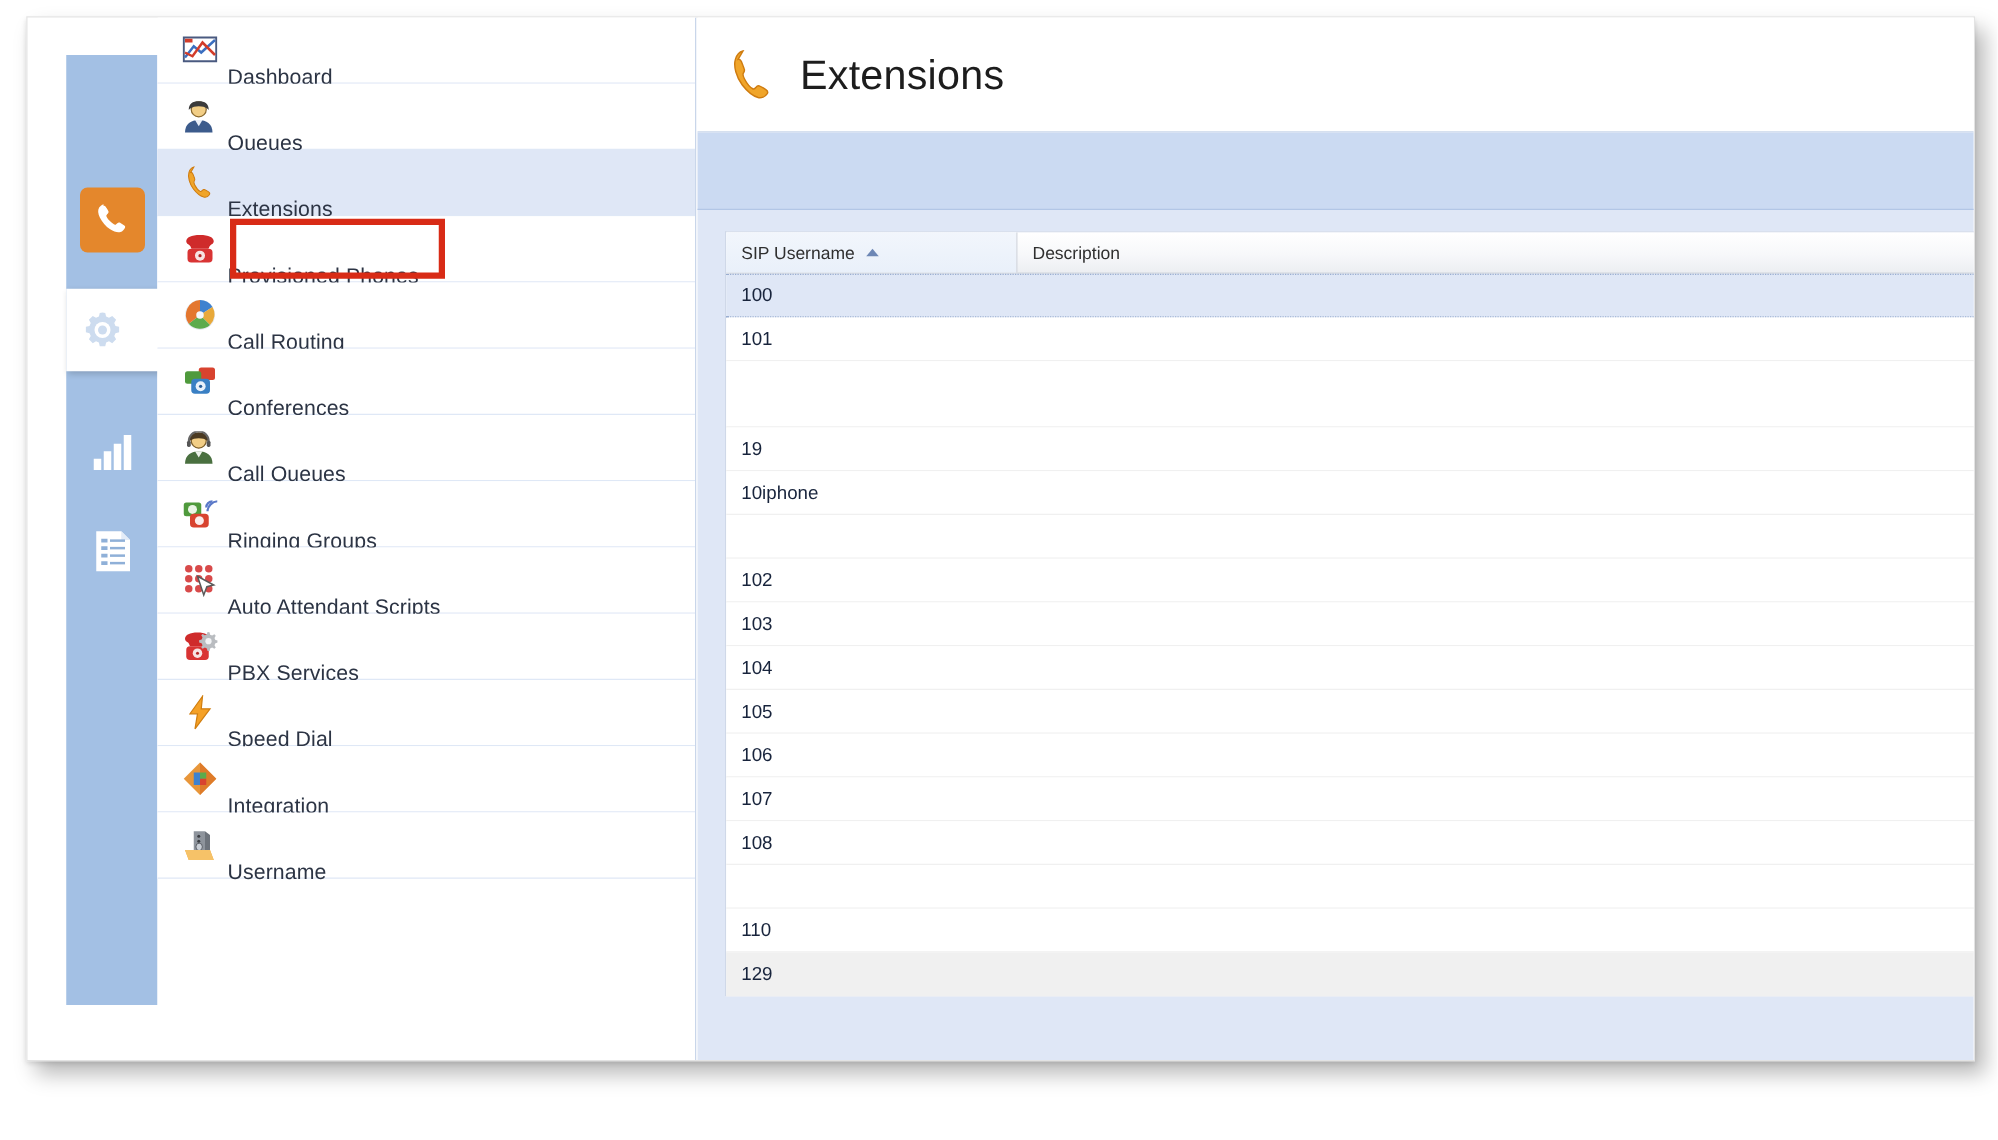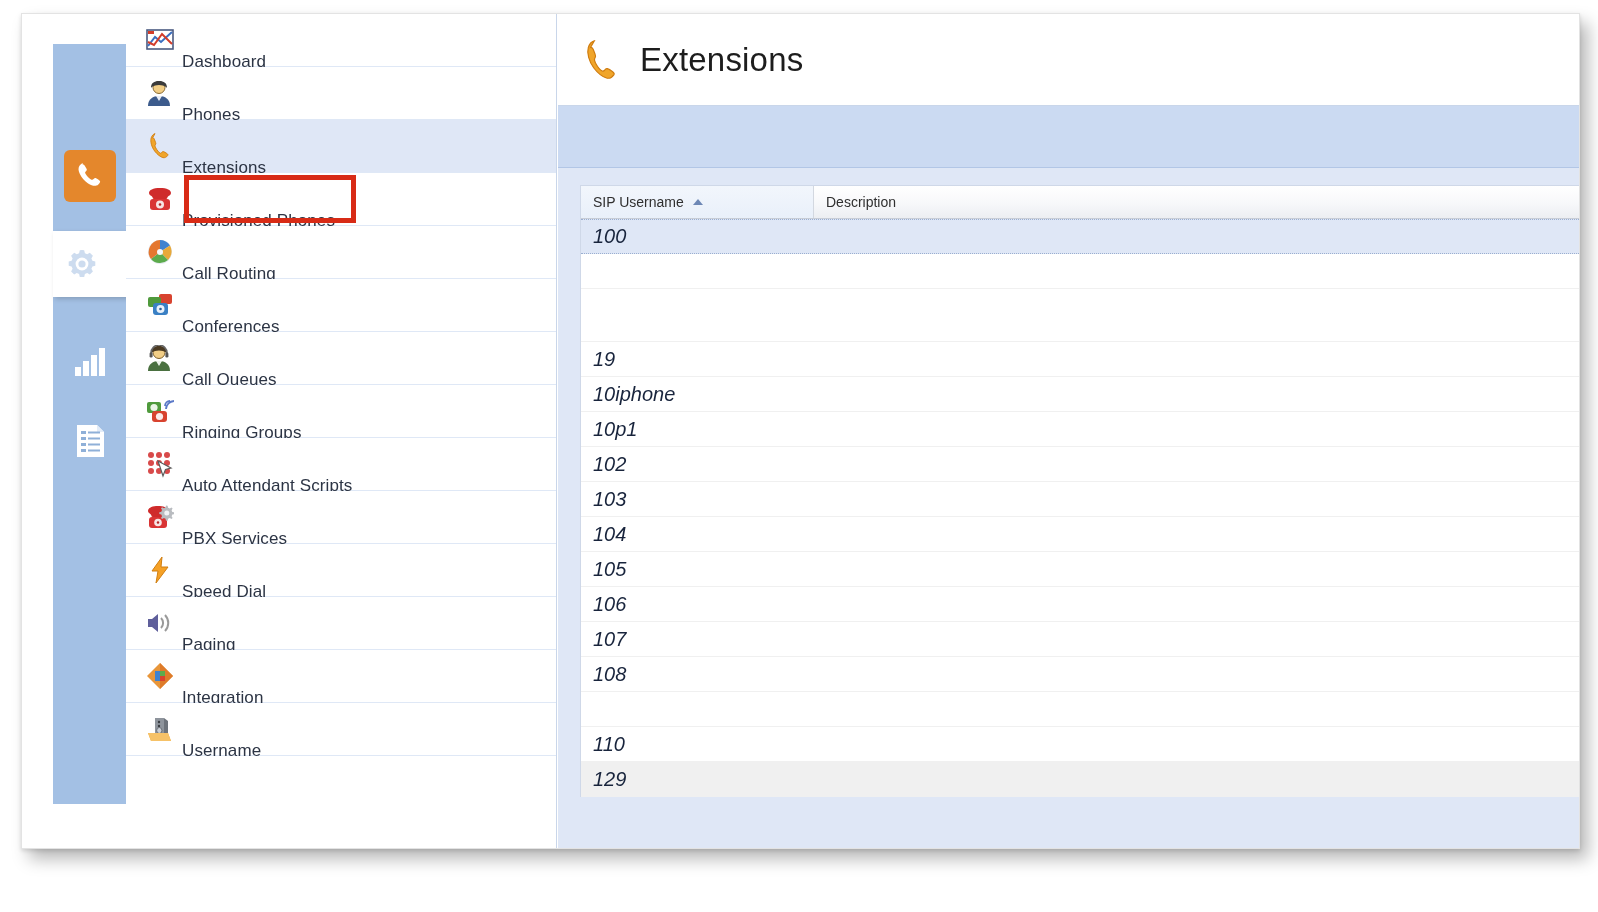--- a/index.html
+++ b/index.html
@@ -208,24 +208,23 @@
   .grid-row.tall { height: 53px; border-bottom: 1px solid #f0f0f0; }
   .grid-row.selected {
     background: #dfe7f6;
     border-top: 1px dotted #9aaed0;
     border-bottom: 1px dotted #9aaed0;
   }
   .grid-row.hover { background: #f0f0f0; }
   .gr-cell {
     display: flex;
     align-items: center;
-    font-size: 20px;
+    font-size: 15px;
     color: #18243c;
     padding-left: 12px;
-    font-style: italic;
   }
 </style>
 </head>
 <body>
 
 <div id="page">
 
   <div id="app-frame">
 
     <div id="icon-rail">
@@ -295,21 +294,21 @@
 
       <div class="side-item">
         <span class="sico">
           <svg class="ico-svg" width="26" height="27" viewBox="0 0 26 27">
             <circle cx="12" cy="7.5" r="6" fill="#f2ce86" stroke="#8a6a30" stroke-width="1"></circle>
             <path d="M4 8c0-5 3-7 8-7s8 2 8 7c0 0-2-3-8-3s-8 3-8 3z" fill="#3b3b3b"></path>
             <path d="M1 26c0-7 5-10 11-10s11 3 11 10z" fill="#3c5b8c"></path>
             <path d="M9 16l3 5 3-5z" fill="#e9eef7"></path>
           </svg>
         </span>
-        <span class="slabel">Phones</span>
+        <span class="slabel">Queues</span>
       </div>
 
       <div class="side-item selected">
         <span class="sico">
           <svg class="ico-svg" width="26" height="28" viewBox="0 0 24 26">
             <path fill="#f0a52a" stroke="#cf7c10" stroke-width="0.8" d="M7.4 1.5c-1.6.4-3 2-3.6 4-1 3.3.4 8.4 3.3 12.3 2.3 3 5.2 5.3 7.6 6 1.5.4 3.4-.4 4.4-1.9.5-.8.3-1.2-.7-1.9-1-.7-2.6-1.6-3.2-1.8-.6-.2-1 0-1.5.7-.6.8-1 1-1.6.7-1-.5-3-2.9-4-4.8-.8-1.6-.9-2.3-.4-2.9.5-.7.6-1.1.3-1.9-.2-.6-.9-2.4-1.3-3.4-.5-1-.9-1.3-1.6-1.1z"></path>
           </svg>
         </span>
         <span class="slabel">Extensions</span>
       </div>
@@ -418,30 +417,20 @@
 
       <div class="side-item">
         <span class="sico">
           <svg class="ico-svg" width="20" height="28" viewBox="0 0 20 28">
             <path d="M12 1L2 15h6L6 27 18 11h-7z" fill="#f5a126" stroke="#d07e10" stroke-width="1"></path>
           </svg>
         </span>
         <span class="slabel">Speed Dial</span>
       </div>
 
-      <div class="side-item">
-        <span class="sico">
-          <svg class="ico-svg" width="28" height="24" viewBox="0 0 28 24">
-            <path d="M2 8h4l6-5v18l-6-5H2z" fill="#5f5f9b"></path>
-            <path d="M15 7a7 7 0 0 1 0 10" fill="none" stroke="#9a9a9a" stroke-width="2"></path>
-            <path d="M19 4a11.5 11.5 0 0 1 0 16" fill="none" stroke="#9a9a9a" stroke-width="2"></path>
-          </svg>
-        </span>
-        <span class="slabel">Paging</span>
-      </div>
 
       <div class="side-item">
         <span class="sico">
           <svg class="ico-svg" width="28" height="28" viewBox="0 0 28 28">
             <path d="M14 1l13 13-13 13L1 14z" fill="#e8963a"></path>
             <path d="M14 1l13 13-13 13z" fill="#de7b2a"></path>
             <path d="M9 9h5v3a2 2 0 1 1 0 4v3h-5z" fill="#3f82cf"></path>
             <path d="M14 9h5v5h-5z" fill="#5cab4c"></path>
             <path d="M19 14v5h-5v-5z" fill="#d8432f"></path>
           </svg>
@@ -491,36 +480,36 @@
             <div class="gh-cell col-desc">
               <span>Description</span>
             </div>
           </div>
 
           <div class="grid-row selected">
             <div class="gr-cell col-user">100</div>
             <div class="gr-cell col-desc"></div>
           </div>
           <div class="grid-row">
+            <div class="gr-cell col-user">101</div>
             <div class="gr-cell col-desc"></div>
           </div>
           <div class="grid-row tall">
             <div class="gr-cell col-user"></div>
             <div class="gr-cell col-desc"></div>
           </div>
           <div class="grid-row">
             <div class="gr-cell col-user">19</div>
             <div class="gr-cell col-desc"></div>
           </div>
           <div class="grid-row">
             <div class="gr-cell col-user">10iphone</div>
             <div class="gr-cell col-desc"></div>
           </div>
           <div class="grid-row">
-            <div class="gr-cell col-user">10p1</div>
             <div class="gr-cell col-desc"></div>
           </div>
           <div class="grid-row">
             <div class="gr-cell col-user">102</div>
             <div class="gr-cell col-desc"></div>
           </div>
           <div class="grid-row">
             <div class="gr-cell col-user">103</div>
             <div class="gr-cell col-desc"></div>
           </div>

